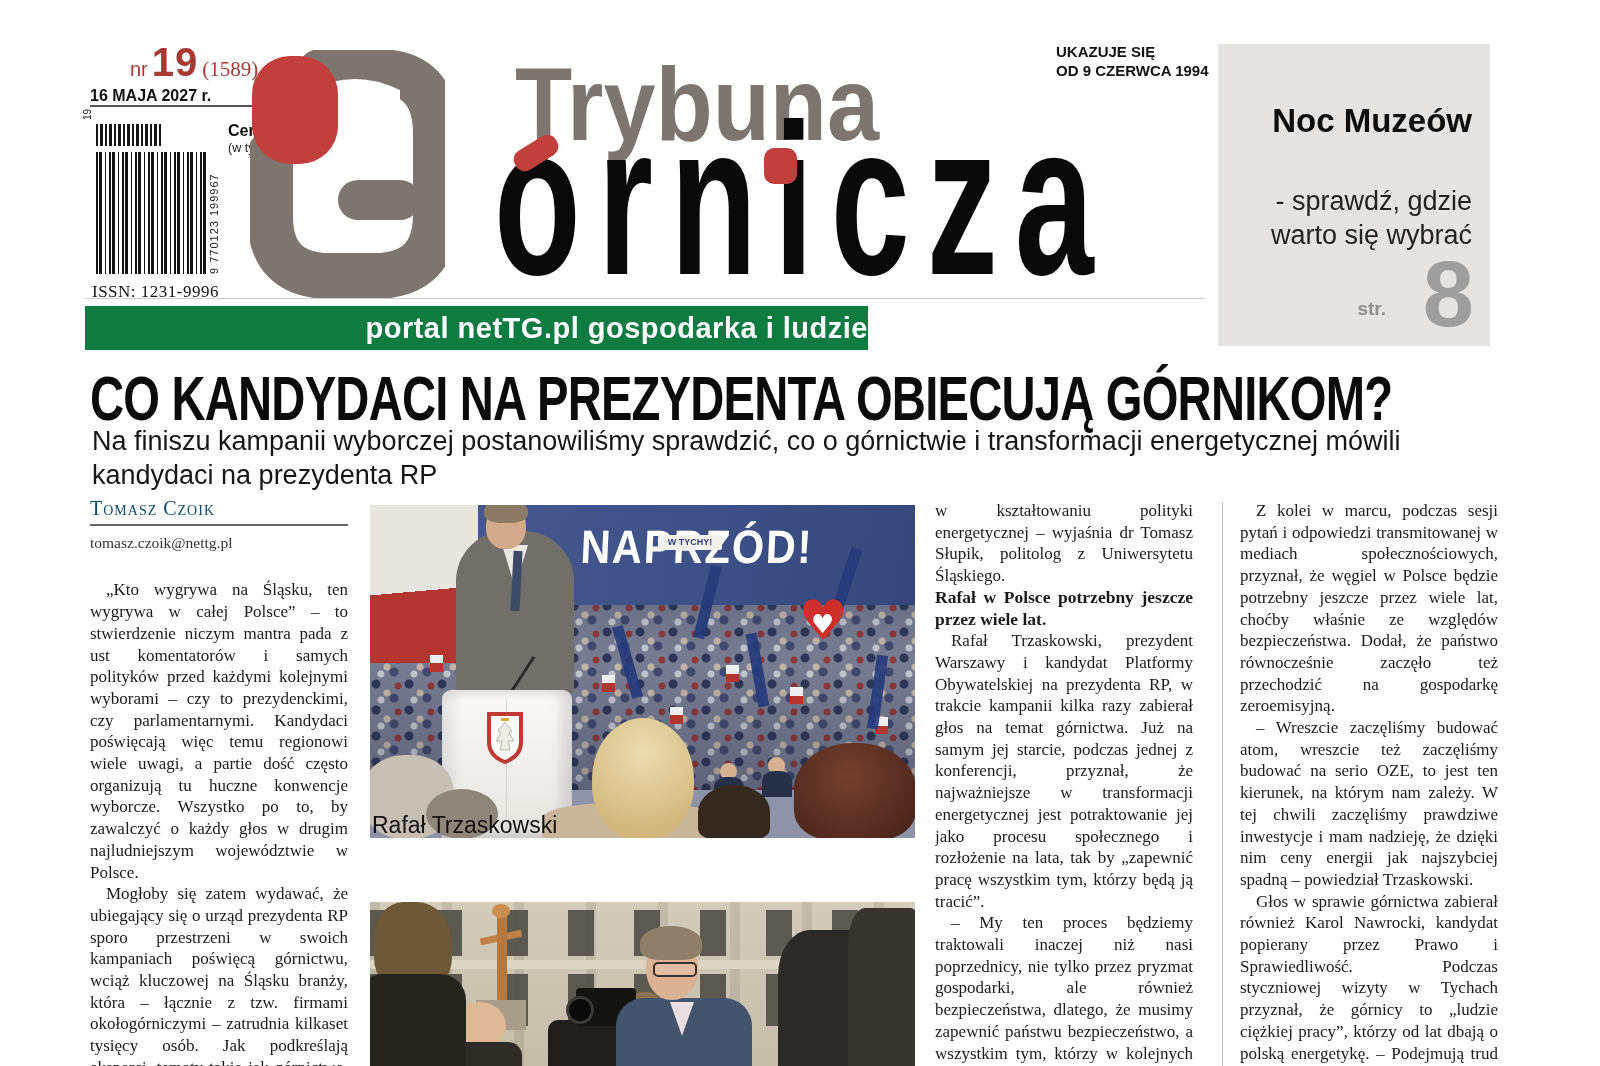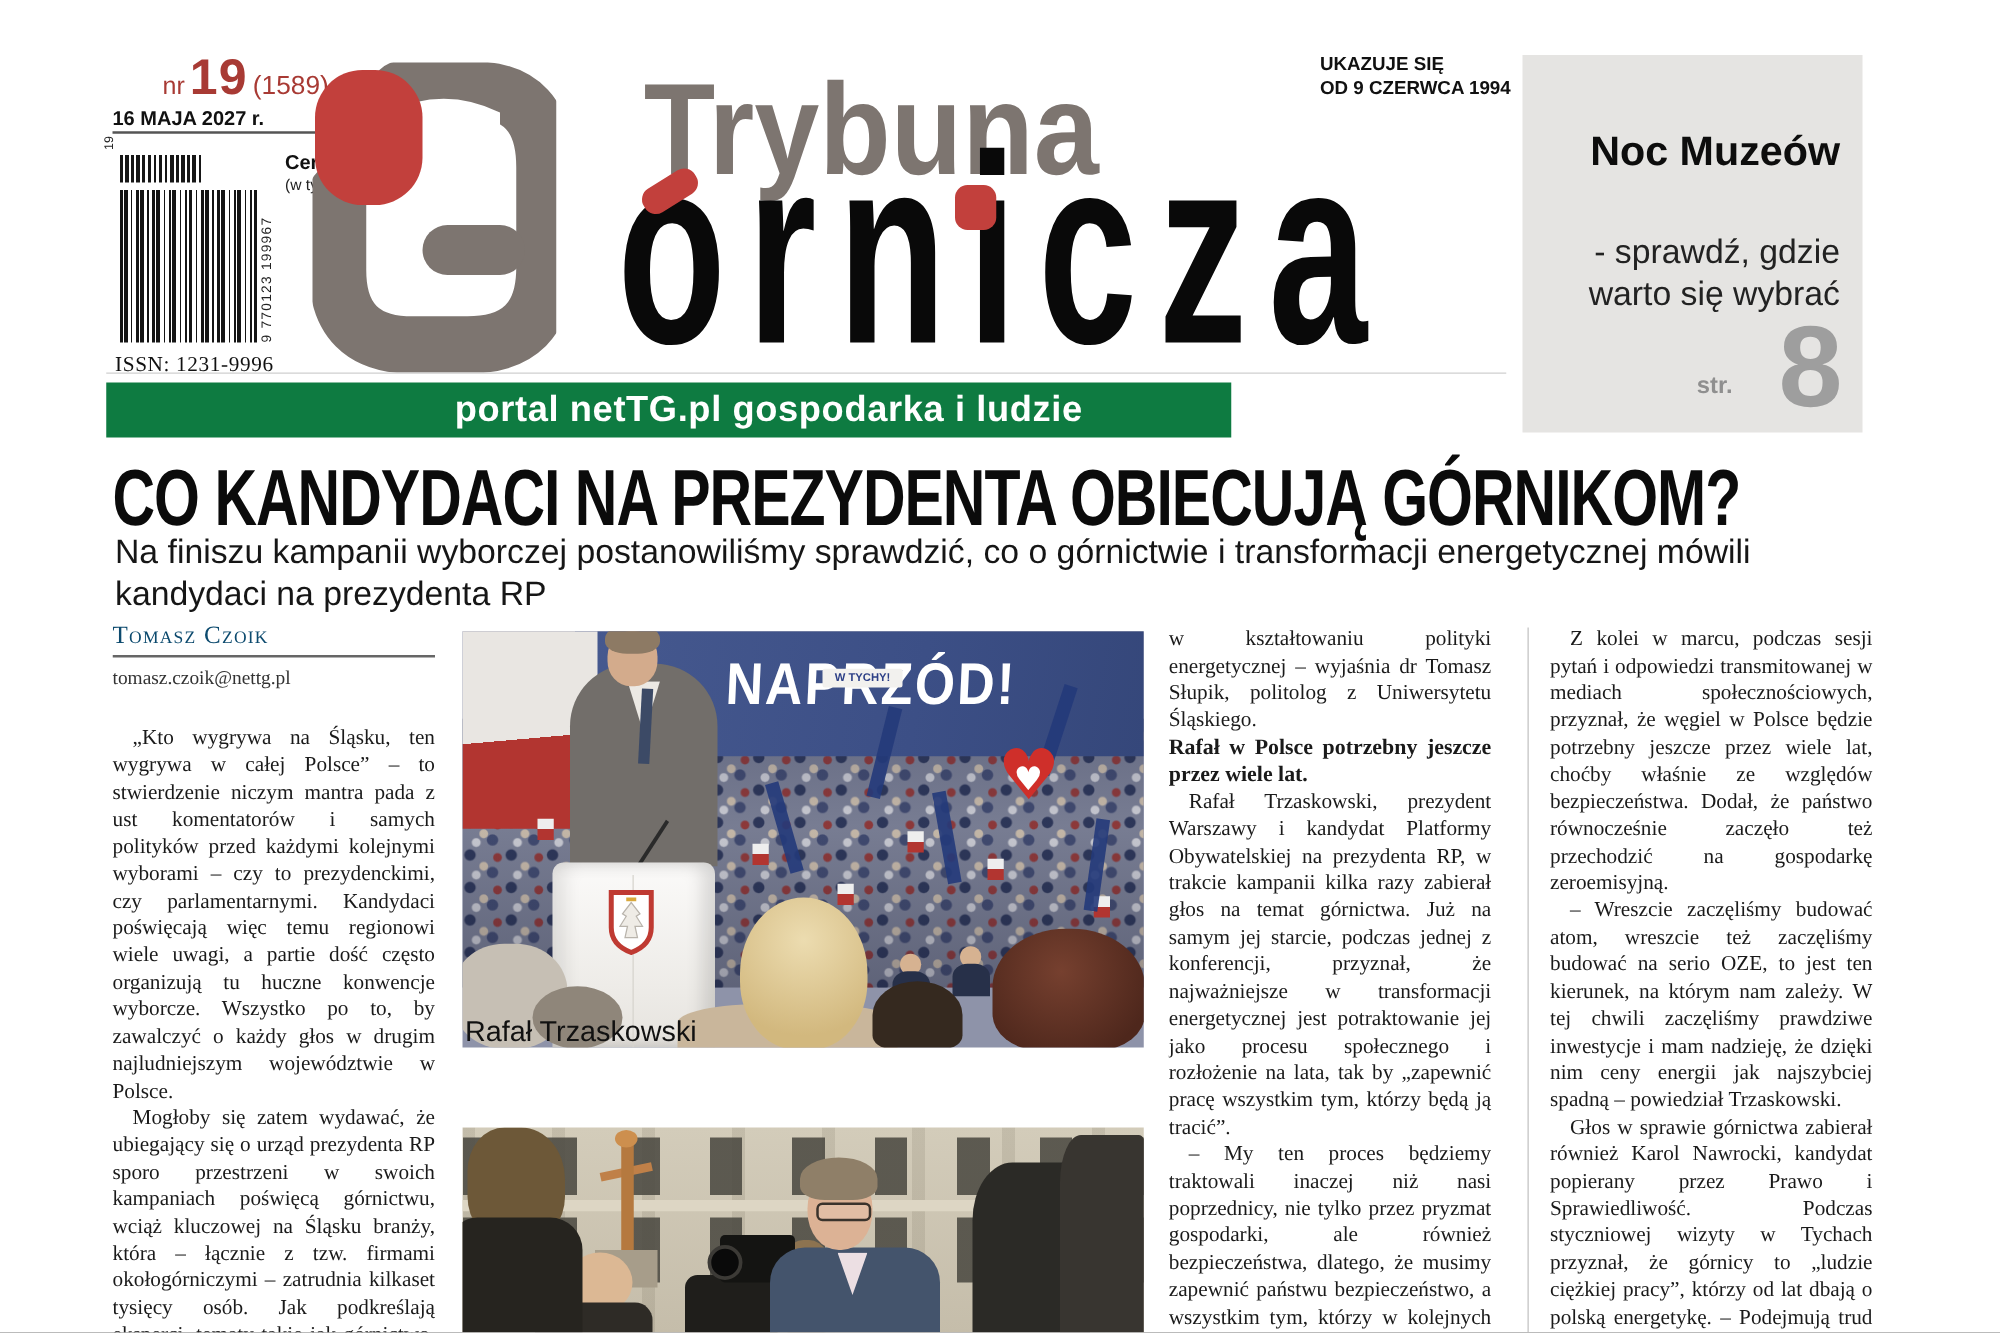--- a/index.html
+++ b/index.html
@@ -5,21 +5,21 @@
   html,body{margin:0;padding:0;background:#888;}
   .page{position:relative;width:1600px;height:1066px;background:#fff;overflow:hidden;
         font-family:"Liberation Serif",serif;color:#1a1a1a;margin:0 auto;}
   .abs{position:absolute;}
 
   
   .issue-block{left:90px;top:40px;width:260px;}
   .issue-line{color:#a83a34;}
   .issue-nr{font-family:"Liberation Sans",sans-serif;font-size:20px;margin-left:40px;}
   .issue-num{font-family:"Liberation Sans",sans-serif;font-size:40px;font-weight:bold;letter-spacing:1px;}
-  .issue-ed{font-family:Liberation Sans, sans-serif;font-size:21px;}
+  .issue-ed{font-family:Liberation Serif, serif;font-size:21px;}
   .issue-date{font-family:"Liberation Sans",sans-serif;font-size:16px;font-weight:bold;color:#111;margin-top:2px;}
   .mast-rule{left:90px;top:105px;width:256px;height:2px;background:#555;}
   .barcode-addon{left:96px;top:124px;width:66px;height:22px;
       background:repeating-linear-gradient(90deg,#161616 0 2px,#fff 2px 4px,#161616 4px 7px,#fff 7px 9px);}
   .addon-num{left:82px;top:120px;font-family:"Liberation Sans",sans-serif;font-size:10px;
       transform:rotate(-90deg);transform-origin:left top;color:#222;}
   .barcode-main{left:96px;top:152px;width:110px;height:122px;
       background:repeating-linear-gradient(90deg,#141414 0 2px,#fff 2px 3px,#141414 3px 6px,#fff 6px 9px,#141414 9px 10px,#fff 10px 13px);}
   .bc-num{left:208px;top:274px;font-family:"Liberation Sans",sans-serif;font-size:11px;letter-spacing:1px;color:#222;
       transform:rotate(-90deg);transform-origin:left top;white-space:nowrap;}
@@ -47,22 +47,22 @@
   .teaser-title{position:absolute;right:18px;top:58px;width:240px;text-align:right;
       font-family:"Liberation Sans",sans-serif;font-weight:bold;font-size:33px;line-height:38px;color:#0d0d0d;}
   .teaser-sub{position:absolute;right:18px;top:140px;width:240px;text-align:right;
       font-family:"Liberation Sans",sans-serif;font-size:27px;line-height:34px;color:#222;}
   .teaser-str{position:absolute;right:104px;bottom:26px;font-family:"Liberation Sans",sans-serif;
       font-weight:bold;font-size:19px;color:#8f8f8f;}
   .teaser-page{position:absolute;right:16px;bottom:6px;font-family:"Liberation Sans",sans-serif;
       font-weight:bold;font-size:92px;line-height:92px;color:#9e9e9e;}
 
   .mast-line{left:85px;top:298px;width:1120px;height:1px;background:#cfcfcf;}
-  .green-bar{left:85px;top:306px;width:900px;height:44px;background:#0e7b41;
-      display:flex;align-items:center;justify-content:center;}
+  .green-bar{left:85px;top:306px;width:783px;height:44px;background:#0e7b41;
+      display:flex;align-items:center;justify-content:flex-end;}
   .green-bar span{font-family:"Liberation Sans",sans-serif;font-weight:bold;font-size:29px;color:#fff;
       letter-spacing:0.5px;padding-left:160px;}
 
   
   .headline{left:90px;top:362px;width:1410px;height:62px;}
   .headline span{display:inline-block;font-family:"Liberation Sans",sans-serif;font-weight:bold;
       font-size:59px;letter-spacing:-1px;color:#0b0b0b;white-space:nowrap;
       transform:scaleX(0.8) scaleY(1.08);transform-origin:left top;}
   .subhead{left:92px;top:424px;width:1412px;font-family:"Liberation Sans",sans-serif;
       font-size:27px;line-height:34px;color:#161616;}

